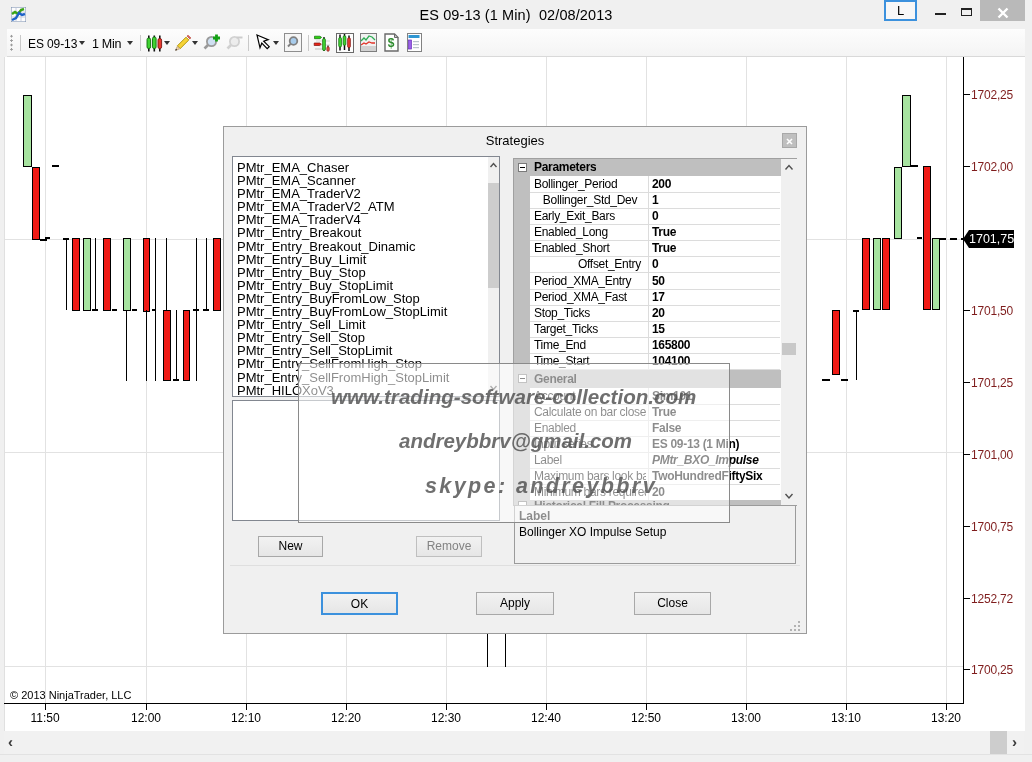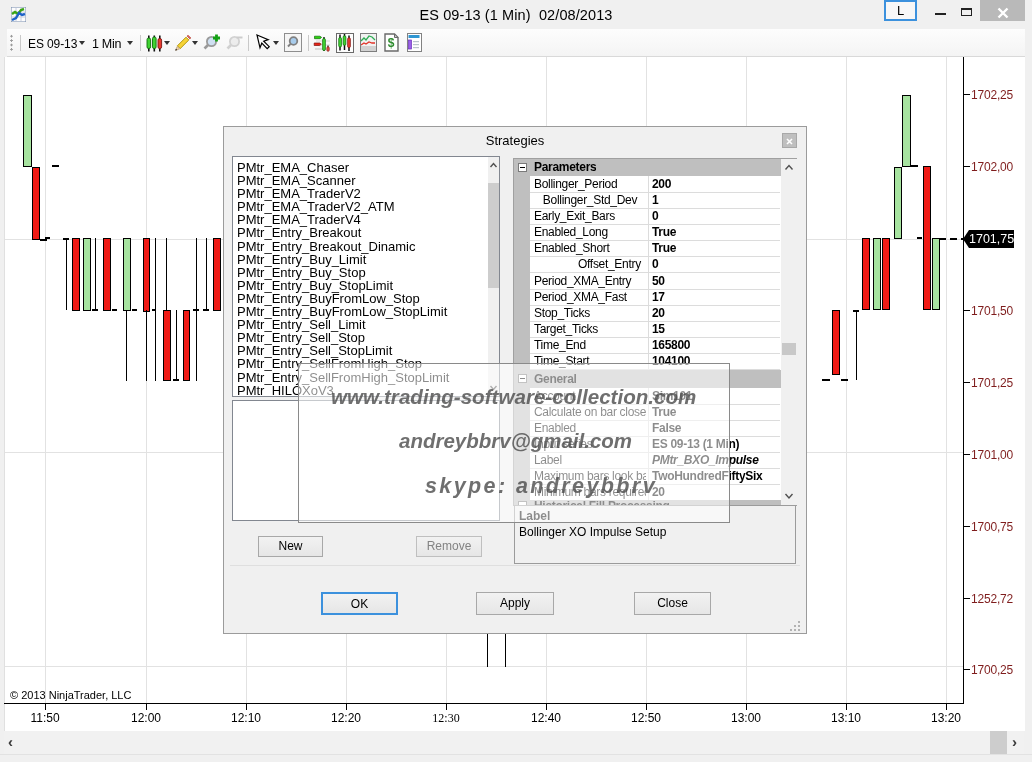--- a/index.html
+++ b/index.html
@@ -206,21 +206,21 @@
 
 <div class="ttick" style="left:45px;"></div>
     <div class="tlabel" style="left:25px;">11:50</div>
 <div class="ttick" style="left:146px;"></div>
     <div class="tlabel" style="left:126px;">12:00</div>
 <div class="ttick" style="left:246px;"></div>
     <div class="tlabel" style="left:226px;">12:10</div>
 <div class="ttick" style="left:346px;"></div>
     <div class="tlabel" style="left:326px;">12:20</div>
 <div class="ttick" style="left:446px;"></div>
-    <div class="tlabel" style="left:426px;font-family:Liberation Serif, serif;">12:30</div>
+    <div class="tlabel" style="left:426px;">12:30</div>
 <div class="ttick" style="left:546px;"></div>
     <div class="tlabel" style="left:526px;">12:40</div>
 <div class="ttick" style="left:646px;"></div>
     <div class="tlabel" style="left:626px;">12:50</div>
 <div class="ttick" style="left:746px;"></div>
     <div class="tlabel" style="left:726px;">13:00</div>
 <div class="ttick" style="left:846px;"></div>
     <div class="tlabel" style="left:826px;">13:10</div>
 <div class="ttick" style="left:946px;"></div>
     <div class="tlabel" style="left:926px;">13:20</div>

